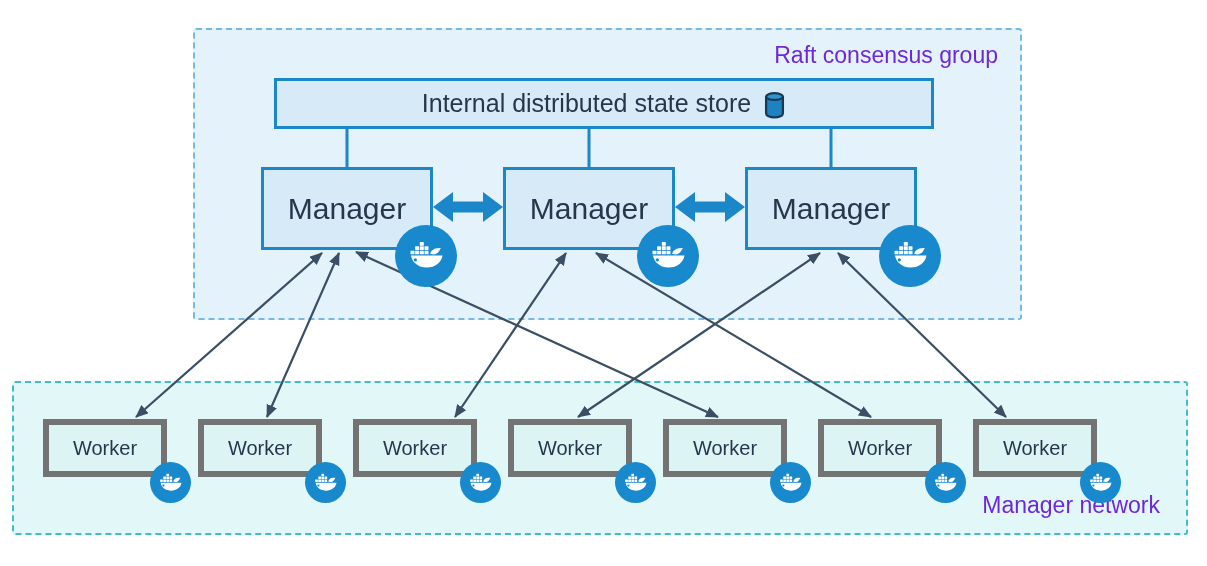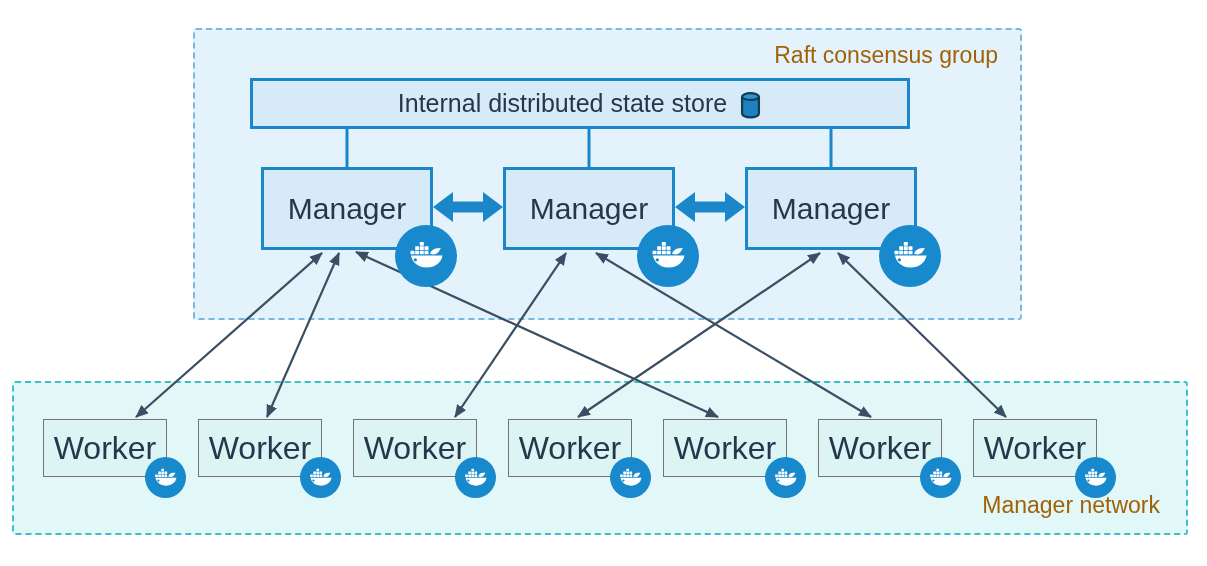--- a/index.html
+++ b/index.html
@@ -3,30 +3,30 @@
 <meta charset="utf-8">
 <style>
   html,body{margin:0;padding:0;background:#ffffff;}
   .stage{position:relative;width:1207px;height:566px;background:#ffffff;overflow:hidden;
          font-family:"Liberation Sans",sans-serif;color:#26374c;}
   .container-box{position:absolute;box-sizing:border-box;border-radius:3px;}
   .raft-container{left:193px;top:28px;width:829px;height:292px;
          background:#e4f2fb;border:2.5px dashed #79b8df;}
   .gossip-container{left:12px;top:381px;width:1176px;height:154px;
          background:#e1f7f8;border:2.5px dashed #3fbfc5;}
-  .zone-label{position:absolute;font-size:23px;color:#a16207;white-space:nowrap;}
+  .zone-label{position:absolute;font-size:23px;color:#6d28d9;white-space:nowrap;}
   .raft-label{top:12px;right:22px;}
   .gossip-label{bottom:14px;right:26px;}
   .node{position:absolute;box-sizing:border-box;display:flex;align-items:center;justify-content:center;}
-  .store-box{left:250px;top:78px;width:660px;height:51px;background:#d6eaf8;
+  .store-box{left:274px;top:78px;width:660px;height:51px;background:#d6eaf8;
          border:3px solid #1b87c9;gap:12px;font-size:25px;}
   .manager-box{width:172px;height:83px;top:167px;background:#d6eaf8;
          border:3px solid #1b87c9;font-size:30px;}
   .worker-box{width:124px;height:58px;top:419px;background:#dcf4f4;
-         border:1px solid #737373;font-size:32px;}
+         border:6px solid #737373;font-size:20px;}
   .m1{left:261px}.m2{left:503px}.m3{left:745px}
   .w1{left:43px}.w2{left:198px}.w3{left:353px}.w4{left:508px}
   .w5{left:663px}.w6{left:818px}.w7{left:973px}
   .badge{position:absolute;border-radius:50%;background:#1789cc;
          display:flex;align-items:center;justify-content:center;}
   .badge-lg{width:62px;height:62px;left:131px;top:55px;}
   .badge-sm{width:41px;height:41px;left:101px;top:37px;}
   .badge-lg svg{width:40px;height:30px;}
   .badge-sm svg{width:27px;height:20px;}
   #wires{position:absolute;left:0;top:0;pointer-events:none;}

